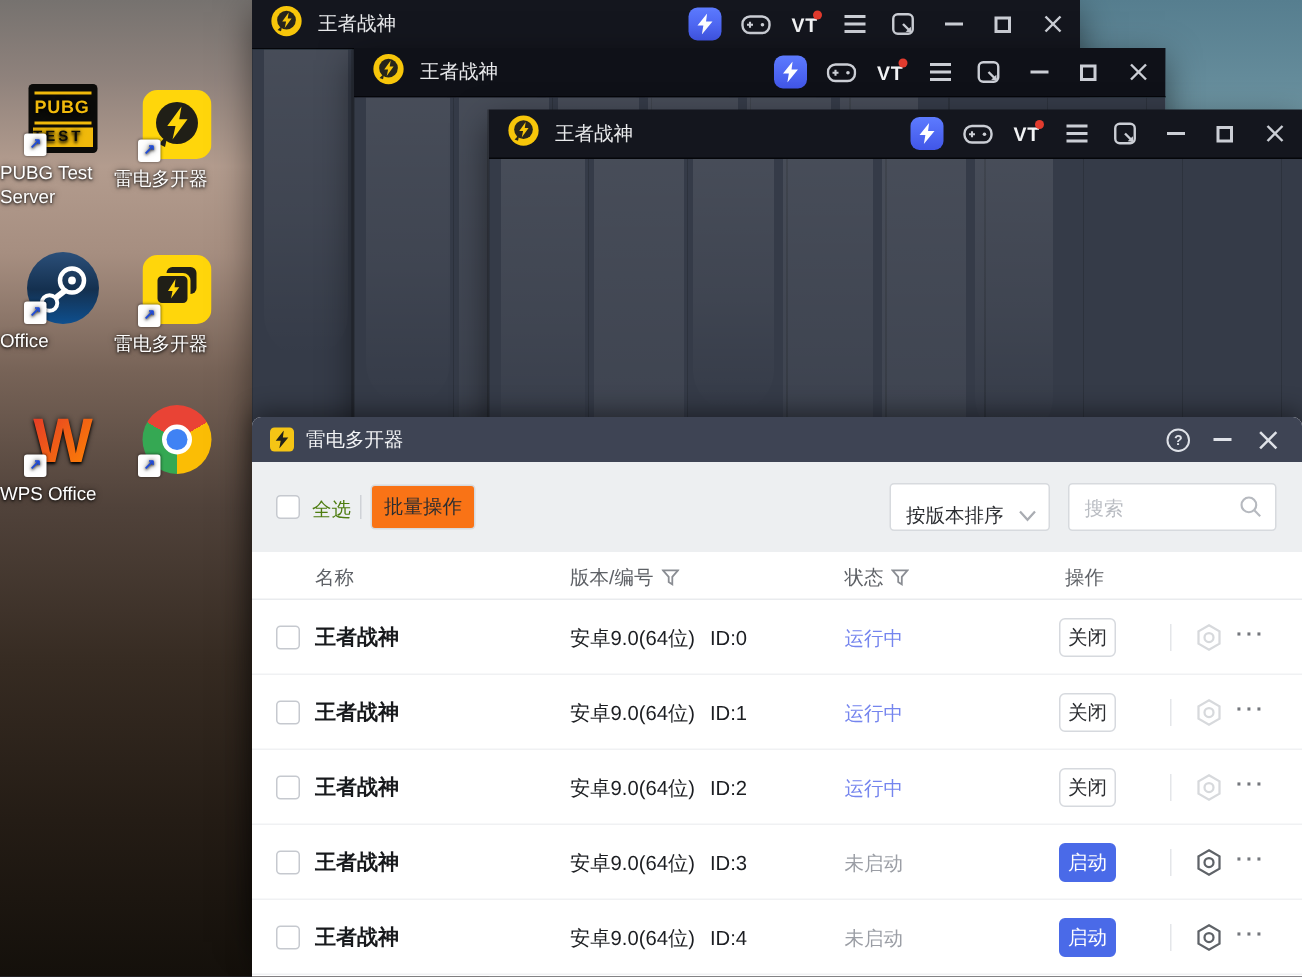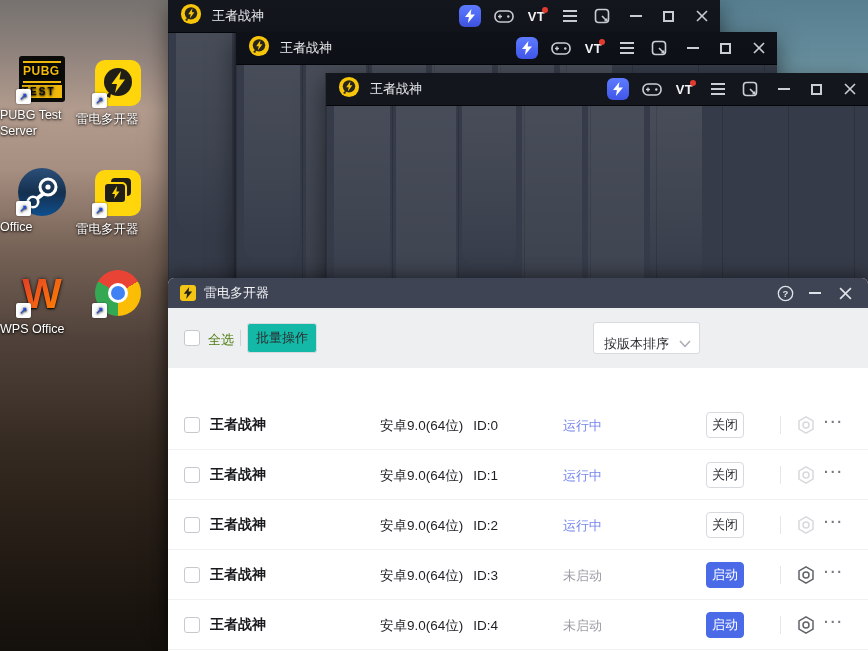--- a/index.html
+++ b/index.html
@@ -68,21 +68,21 @@
   .mg-logo{width:16px;height:16px;border-radius:3px;background:#f5c515;display:flex;align-items:center;justify-content:center;}
   .mg-title{color:#f2f3f5;font-size:13px;margin-left:8px;}
   .mg-ctl{margin-left:auto;display:flex;}
   .mg-btn{width:30px;height:30px;display:flex;align-items:center;justify-content:center;color:#dfe2e8;cursor:pointer;}
   
   .mg-bar{height:60px;background:#edeff1;display:flex;align-items:center;position:relative;}
   .cb{width:16px;height:16px;background:#fff;border:1px solid #c6c9cf;border-radius:3px;display:inline-block;}
   .bar-cb{position:absolute;left:16px;top:22px;}
   .bar-lbl{position:absolute;left:40px;top:23px;font-size:13px;color:#4d7c0f;font-family:Liberation Mono, monospace;}
   .bar-div{position:absolute;left:72px;top:22px;width:1px;height:16px;background:#cfd2d7;}
-  .batch{position:absolute;left:79px;top:15px;width:70px;height:30px;background:#14b8a6;border:1px solid #d7dade;
+  .batch{position:absolute;left:79px;top:15px;width:70px;height:30px;background:#f97316;border:1px solid #d7dade;
     border-radius:3px;font-size:13px;color:#2b2d31;font-family:inherit;cursor:pointer;}
   .sortdd{position:absolute;left:425px;top:14px;width:107px;height:32px;background:#fff;border:1px solid #d7dade;
     border-radius:3px;display:flex;align-items:center;padding:12px 8px 0 10px;font-size:13px;color:#2b2d31;cursor:pointer;}
   .sortdd svg{margin-left:auto;}
   .searchbox{position:absolute;left:544px;top:14px;width:139px;height:32px;background:#fff;border:1px solid #d7dade;
     border-radius:3px;display:flex;align-items:center;padding:0 8px 0 2px;}
   .searchbox input{flex:1;min-width:0;border:none;outline:none;font-size:13px;color:#2b2d31;padding:0 0 0 8px;font-family:inherit;background:transparent;}
   .searchbox input::placeholder{color:#b9bcc2;}
   
   .thead{height:32px;position:relative;border-bottom:1px solid #e9ebee;background:#fff;font-size:13px;color:#5e6166;}
@@ -418,22 +418,45 @@
     <span class="cb bar-cb"></span>
     <span class="bar-lbl">全选</span>
     <i class="bar-div"></i>
     <button class="batch">批量操作</button>
     <span class="sortdd">
       <span>按版本排序</span>
       <svg width="12" height="8" viewBox="0 0 12 8">
           <polyline points="1,1 6,6.5 11,1" fill="none" stroke="#a9acb2" stroke-width="1.5"></polyline>
         </svg>
     </span>
-  </div>
-
+    <span class="searchbox">
+      <input placeholder="搜索" style="">
+      <svg width="16" height="16" viewBox="0 0 17 17">
+        <circle cx="7" cy="7" r="5.2" fill="none" stroke="#b6b9bf" stroke-width="1.5"></circle>
+        <line x1="11" y1="11" x2="15" y2="15" stroke="#b6b9bf" stroke-width="1.5"></line>
+        </svg>
+    </span>
+  </div>
+
+  <div class="thead">
+    <span class="h-name">名称</span>
+    <span class="h-ver">
+        <b style="font-weight:normal">版本/编号</b>
+      <svg class="fun" width="12" height="12" viewBox="0 0 12 12">
+          <path d="M1 1.2 H11 L7.2 5.6 V10.6 L4.8 9 V5.6 Z" fill="none" stroke="currentColor" stroke-width="1.2"></path>
+        </svg>
+      </span>
+    <span class="h-status">
+        <b style="font-weight:normal">状态</b>
+      <svg class="fun" width="12" height="12" viewBox="0 0 12 12">
+          <path d="M1 1.2 H11 L7.2 5.6 V10.6 L4.8 9 V5.6 Z" fill="none" stroke="currentColor" stroke-width="1.2"></path>
+        </svg>
+      </span>
+    <span class="h-act">操作</span>
+  </div>
 
   <div class="rows">
 
     <div class="row">
       <span class="cb"></span>
       <span class="c-name">王者战神</span>
       <span class="c-ver"><span>安卓9.0(64位)</span><span class="iid">ID:0</span></span>
       <span class="c-status st-run">运行中</span>
       <button class="act a-close">关闭</button>
       <i class="vdiv"></i>

